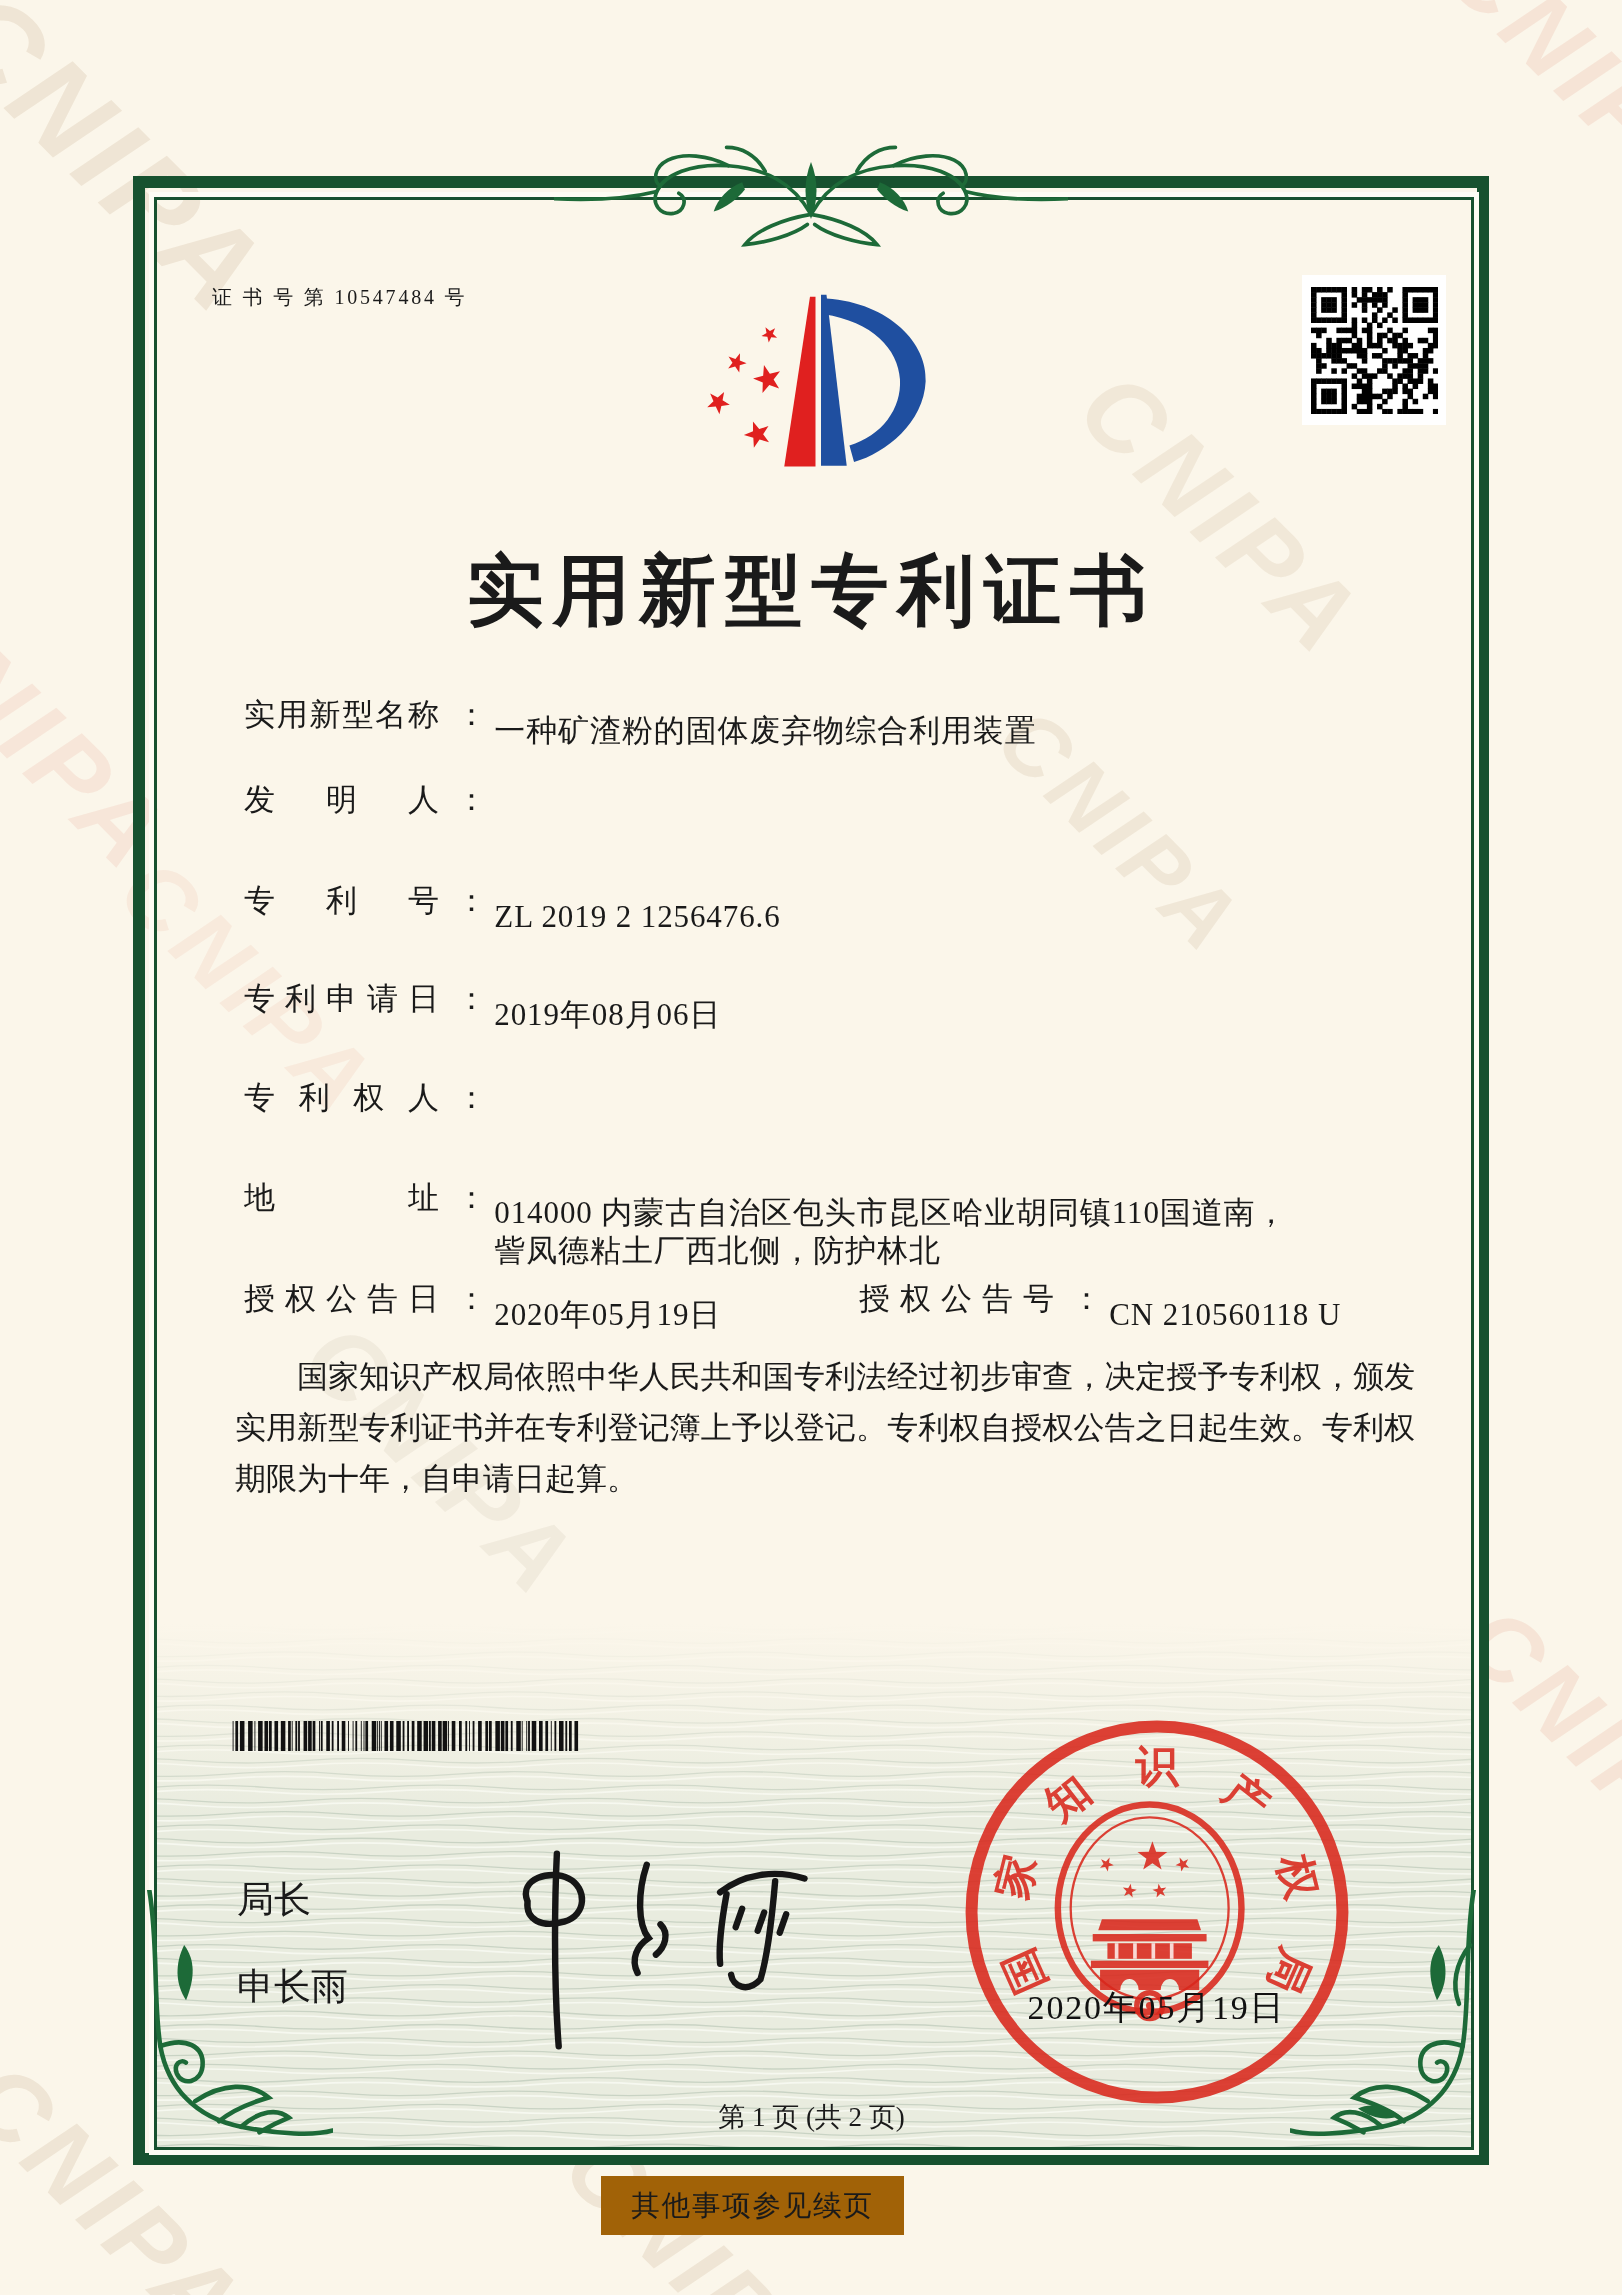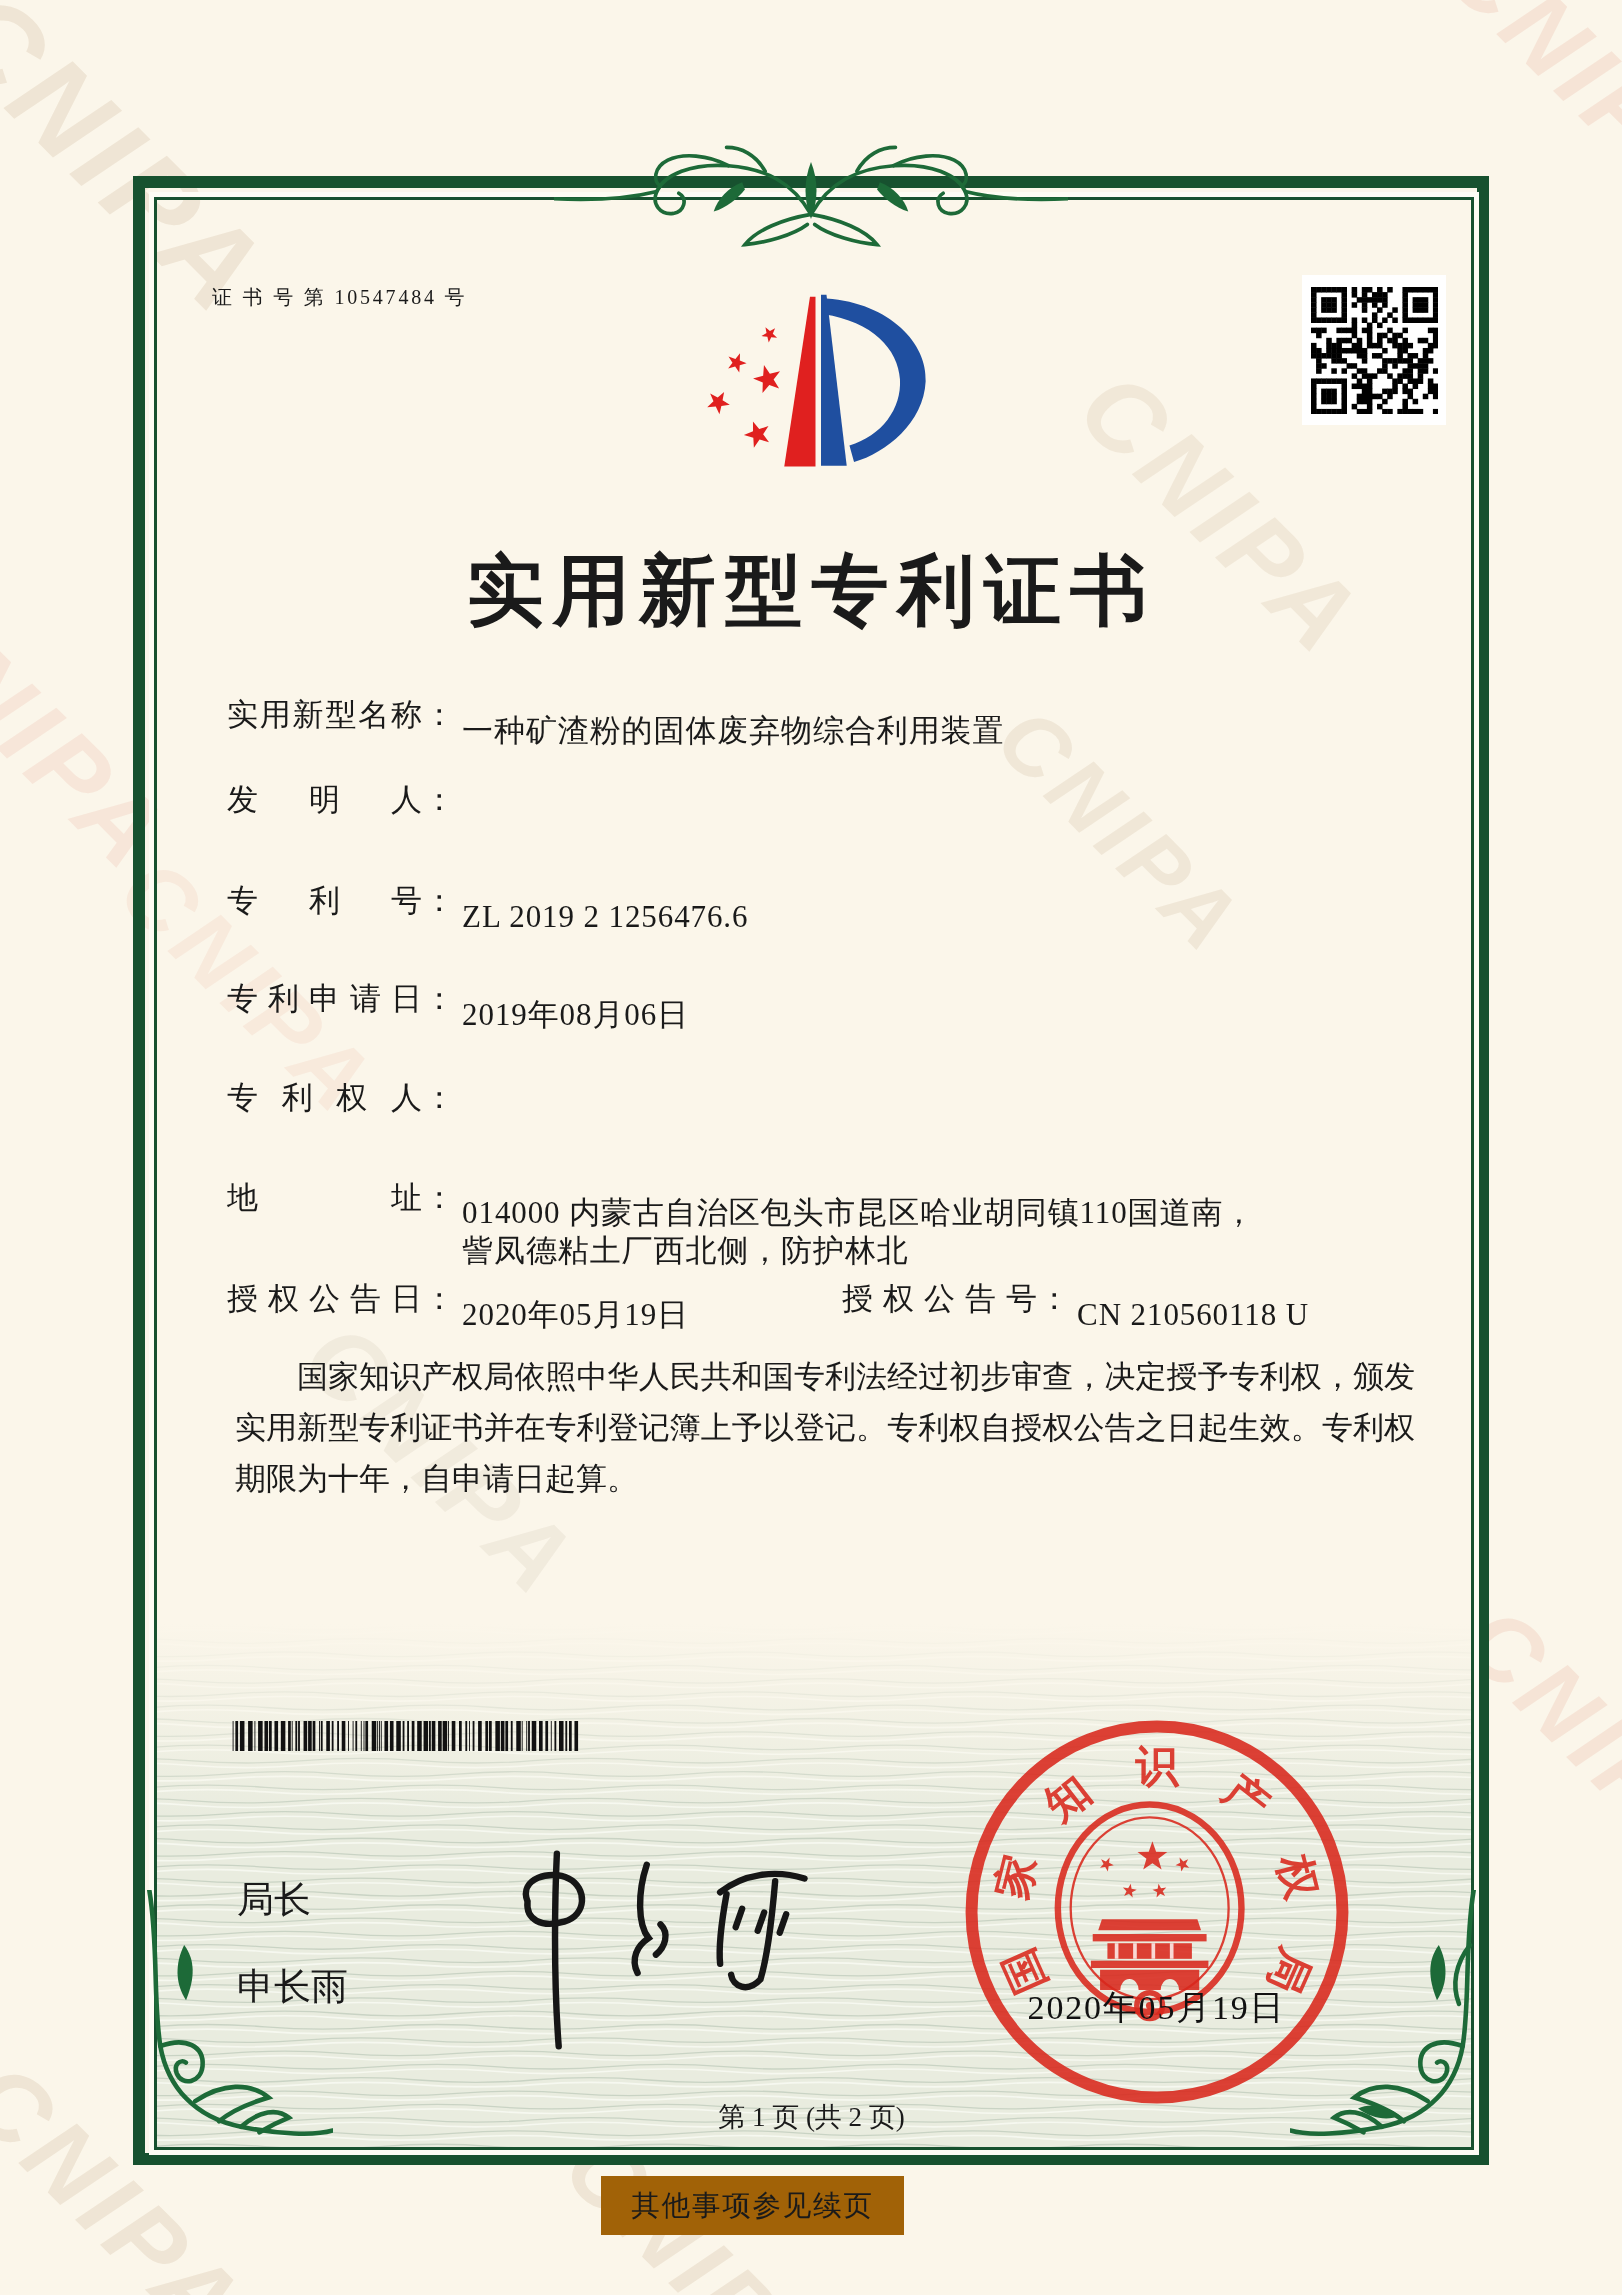--- a/index.html
+++ b/index.html
@@ -18,21 +18,21 @@
   #frame-outer{left:133px;top:176px;width:1332px;height:1965px;border:12px solid #17512f;z-index:3;}
   #frame-inner{left:154px;top:197px;width:1314px;height:1947px;border:3.7px solid #17512f;outline:5.5px solid #fdfcf4;z-index:3;}
   
   #cert-no{left:212px;top:284px;font-size:20px;letter-spacing:2.8px;z-index:5;}
   #title{left:0;top:500px;width:1623px;text-align:center;font-size:77px;font-weight:bold;
          letter-spacing:9.2px;z-index:5;margin-top:40px;}
   .row{position:absolute;left:227px;display:flex;font-size:31px;z-index:5;align-items:flex-start;}
   .lbl{display:inline-block;width:195px;text-align:justify;text-align-last:justify;flex:none;}
   .colon{flex:none;margin:0 7.3px 0 1.8px;}
   .val{white-space:pre-line;letter-spacing:0.9px;max-width:973px;line-height:61px;margin-top:16px;}
-  .row .lbl,.row .colon{line-height:40px;}
+  .row .lbl,.row .colon{line-height:40px;margin-left:17px;}
   .val{line-height:40px;}
   .val.two-line{line-height:38px;}
   #body-text{left:227px;top:1343px;width:1196px;z-index:5;font-size:31px;line-height:51px;text-align:justify;}
   #body-text p{margin:8px;text-indent:2em;}
   #sig-title{left:237px;top:1875px;font-size:37px;z-index:5;}
   #sig-name{left:237px;top:1962px;font-size:37px;z-index:5;}
   #seal-date{left:973px;top:1985px;width:367px;text-align:center;font-size:34px;
              letter-spacing:1.8px;z-index:7;color:#111;}
   #footer-page{left:0;top:2099px;width:1623px;text-align:center;font-size:27px;z-index:5;}
   #footer-strip{left:601px;top:2176px;width:303px;height:59px;background:#a16207;z-index:5;

